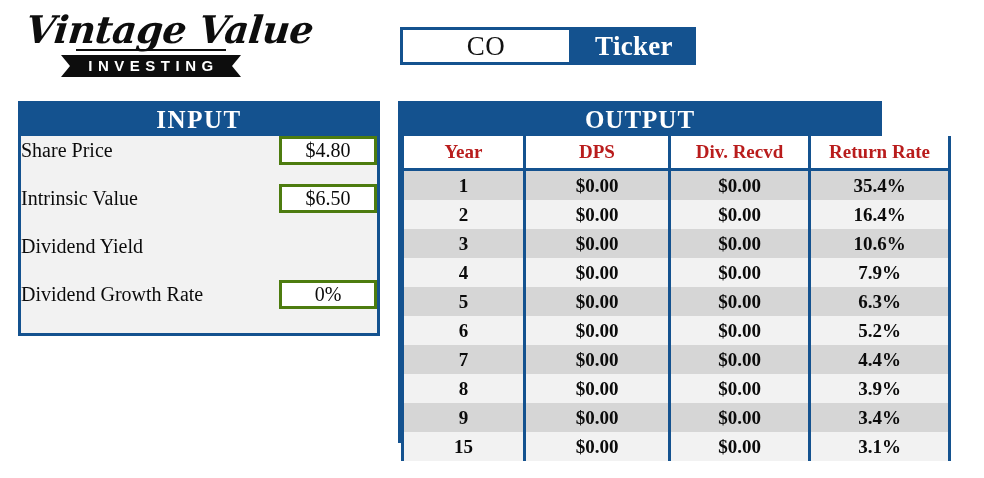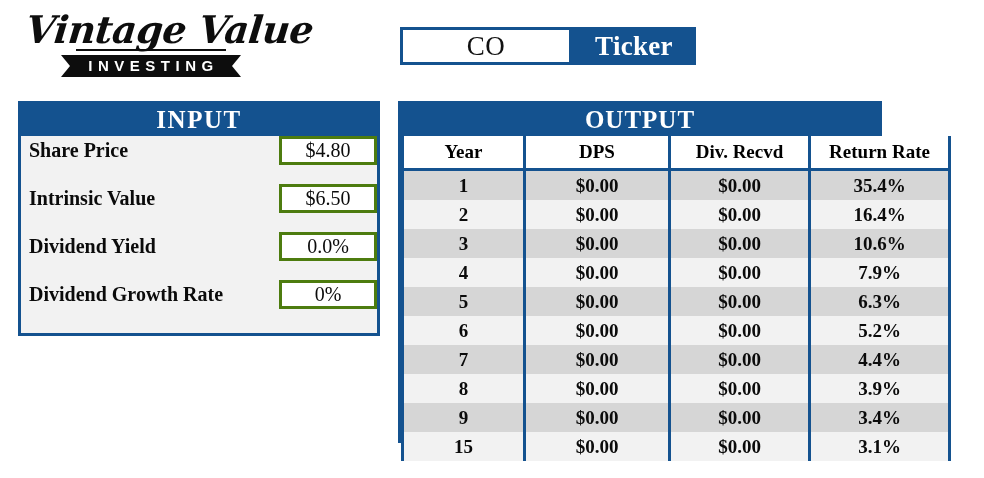--- a/index.html
+++ b/index.html
@@ -143,23 +143,22 @@
     letter-spacing: 1.5px;
   }
   .input-row {
     position: relative;
     height: 48px;
     display: flex;
     align-items: flex-start;
   }
   .input-row-label {
     font-size: 20px;
-    font-weight: bold;
+    font-weight: normal;
     color: #0b0b0b;
-    padding-left: 8px;
     line-height: 29px;
     white-space: nowrap;
     flex: 1;
   }
   .input-row-value {
     width: 98px;
     height: 29px;
     box-sizing: border-box;
     background: #ffffff;
     border: 3px solid #4d7c0f;
@@ -194,21 +193,21 @@
     justify-content: center;
     letter-spacing: 1px;
   }
   #output-table {
     width: 100%;
     border-collapse: collapse;
     table-layout: fixed;
   }
   #output-table th {
     background: #ffffff;
-    color: #000000;
+    color: #b91c1c;
     font-size: 19px;
     font-weight: bold;
     height: 30px;
     border: 3px solid #14528F;
     border-top: none;
     text-align: center;
   }
   #output-table td {
     font-size: 19px;
     font-weight: bold;
@@ -251,21 +250,20 @@
     <span class="input-row-value">$4.80</span>
   </div>
 
   <div class="input-row">
     <span class="input-row-label">Intrinsic Value</span>
     <span class="input-row-value">$6.50</span>
   </div>
 
   <div class="input-row">
     <span class="input-row-label">Dividend Yield</span>
-    <span class="input-row-value">0.0%</span>
   </div>
 
   <div class="input-row">
     <span class="input-row-label">Dividend Growth Rate</span>
     <span class="input-row-value">0%</span>
   </div>
 </div>
 
 <div id="output-panel">
   <div id="output-header">OUTPUT</div>

